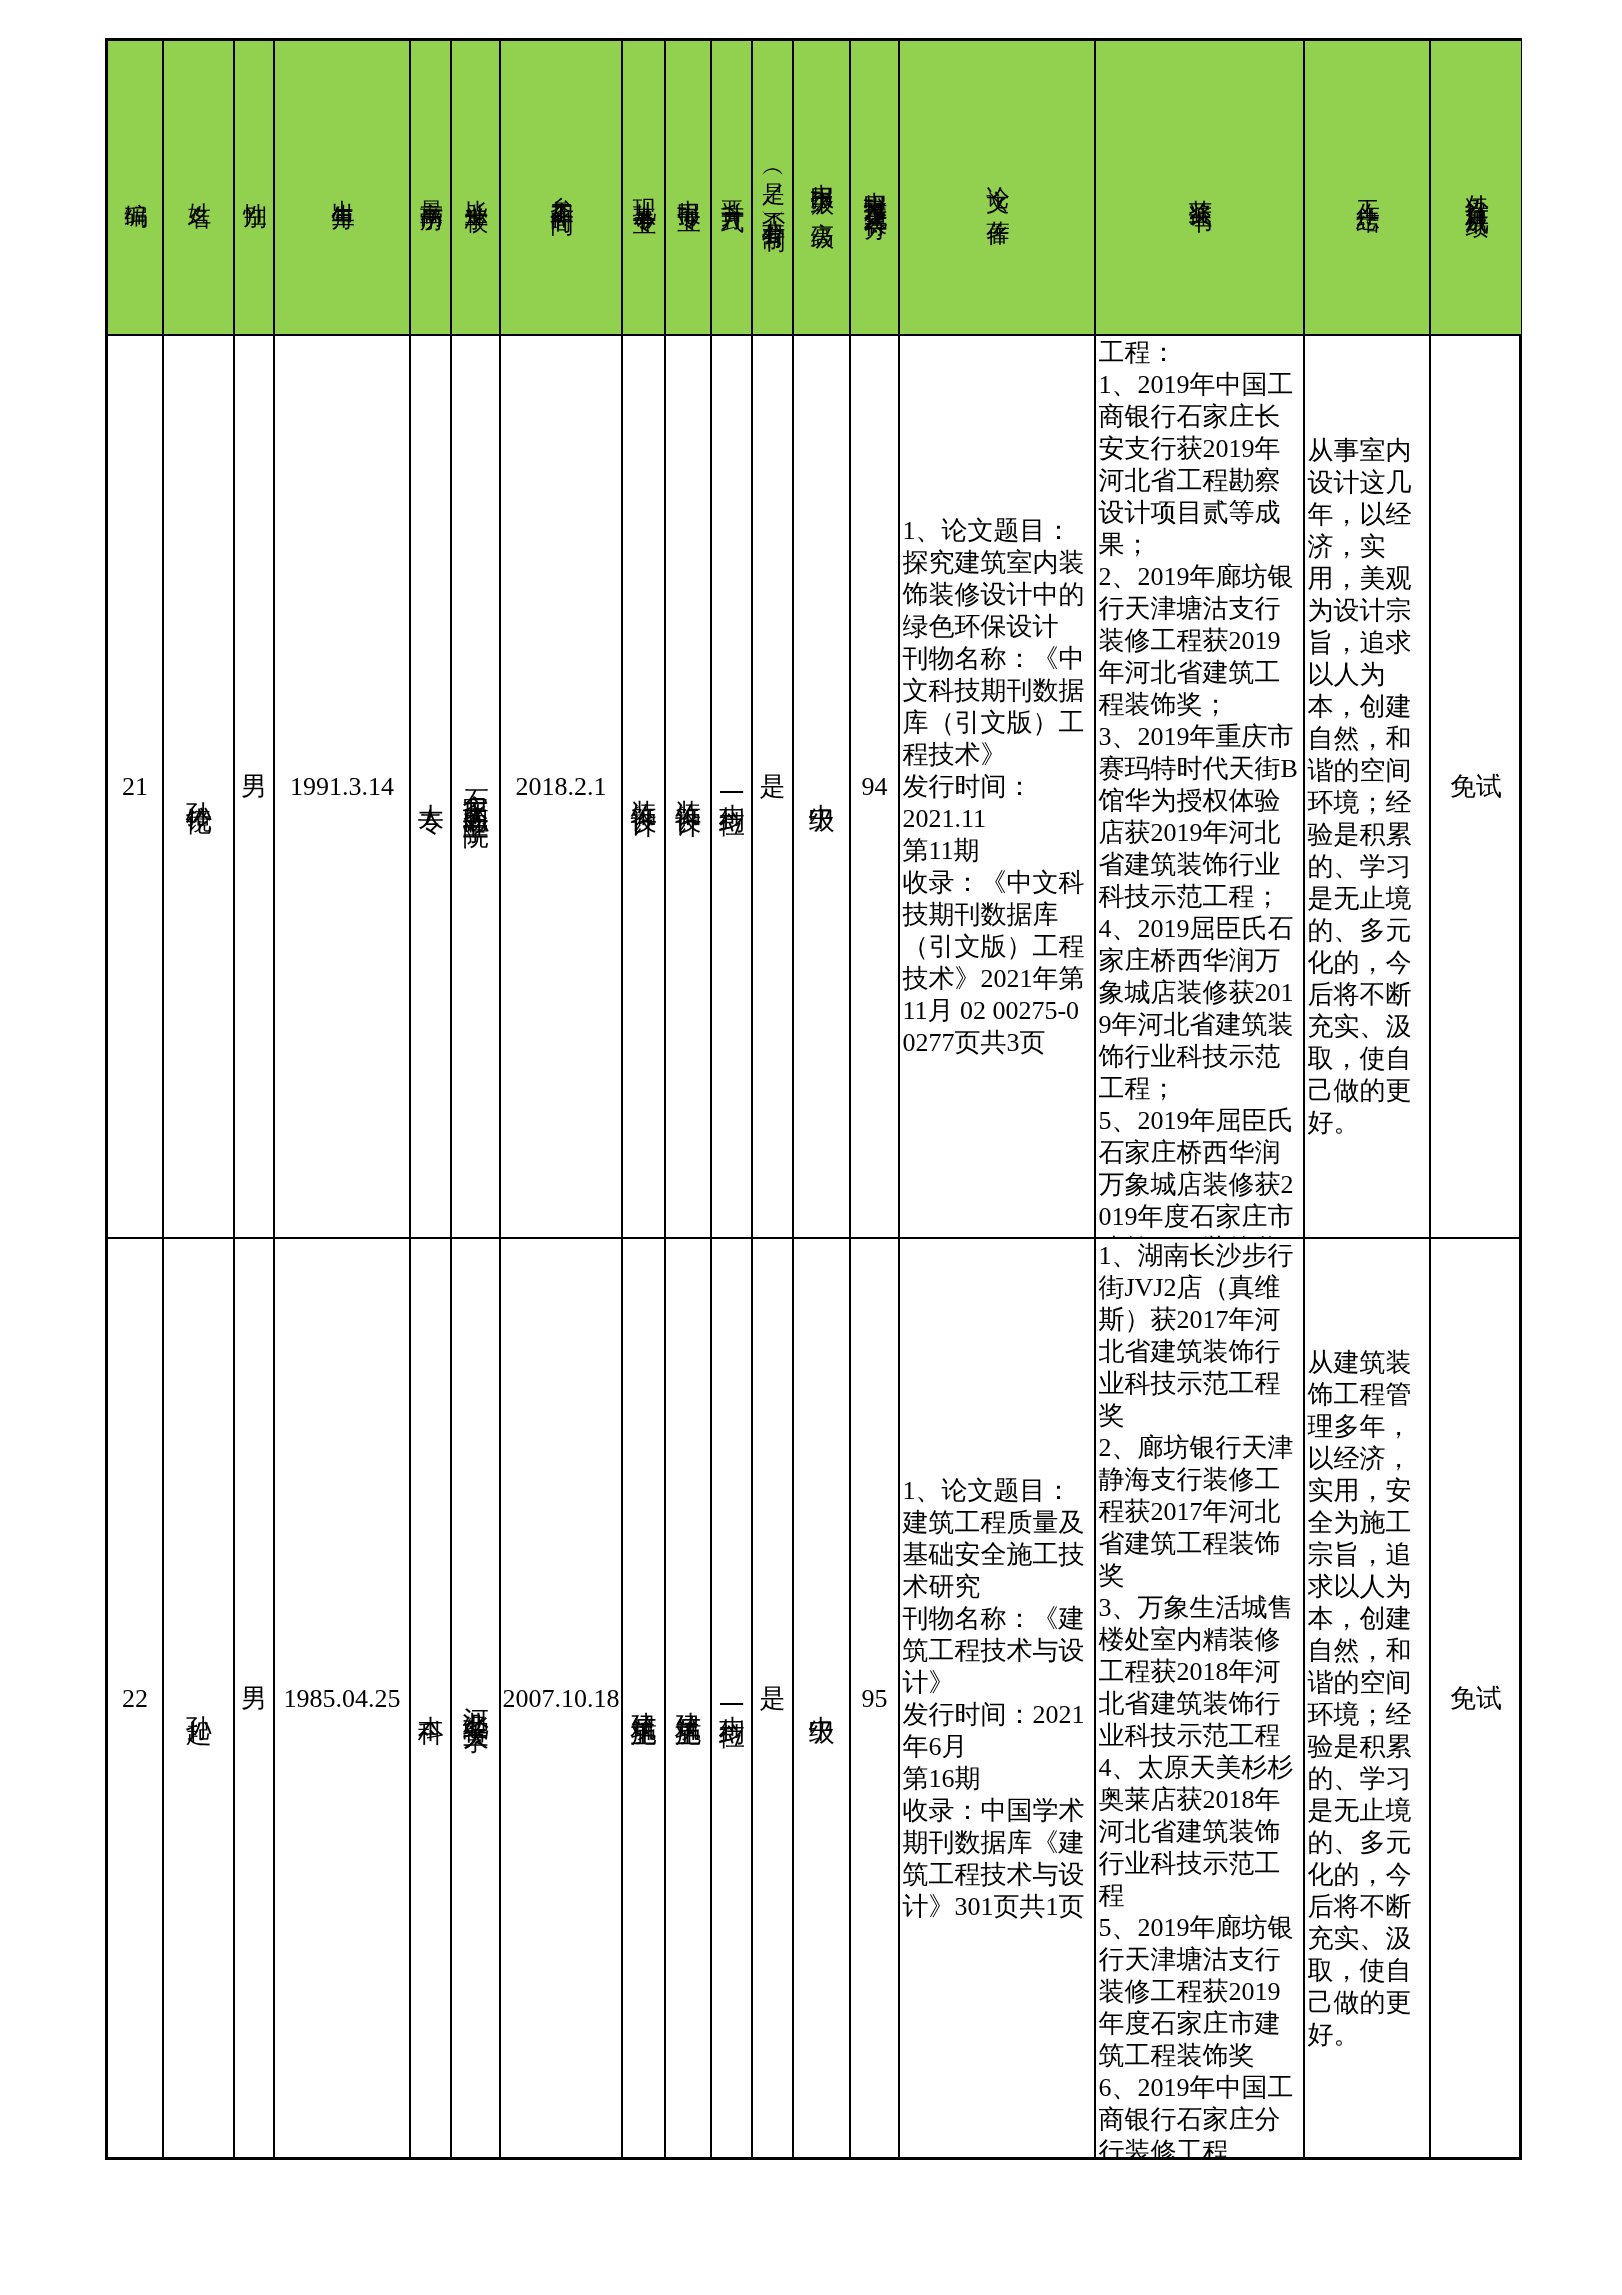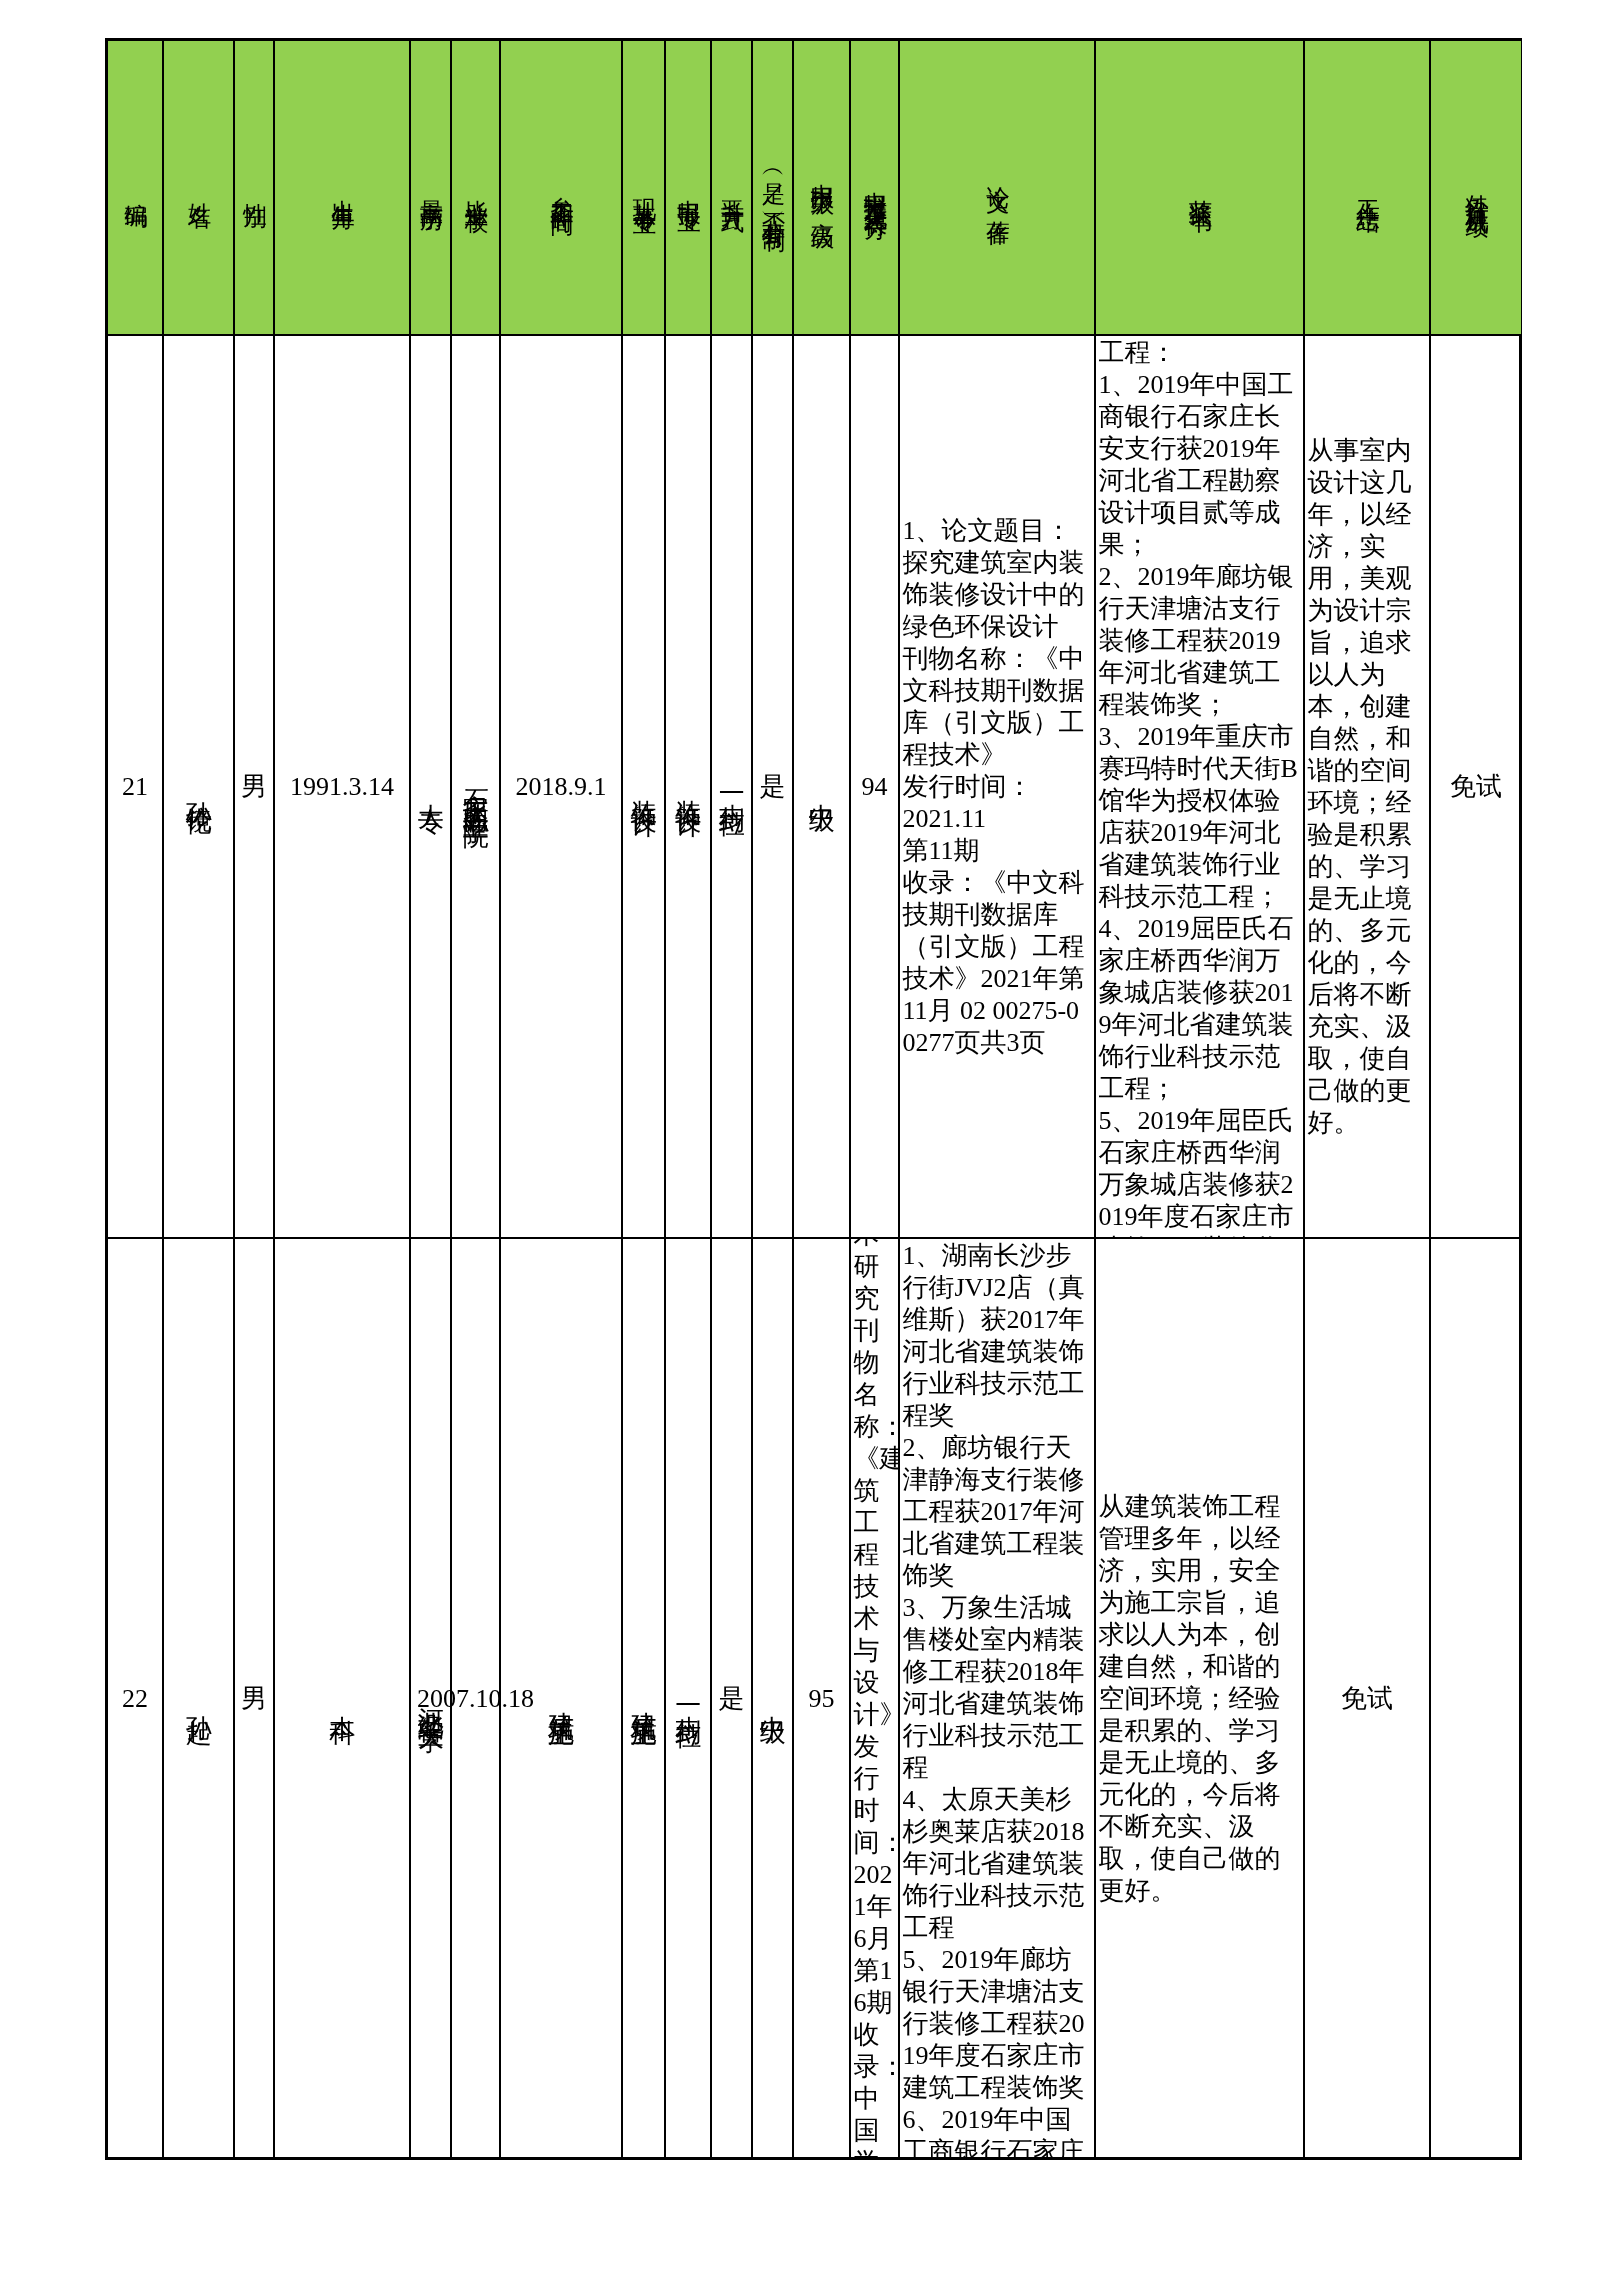--- a/index.html
+++ b/index.html
@@ -100,21 +100,21 @@
     <div class="cell c nowrap">
         <span>1991.3.14</span>
       </div>
     <div class="cell v">
         <span>大专</span>
       </div>
     <div class="cell v">
         <span>石家庄工商职业学院</span>
       </div>
     <div class="cell c nowrap ovf">
-        <span>2018.9.1</span>
+        <span>2018.2.1</span>
       </div>
     <div class="cell v">
         <span>装饰设计</span>
       </div>
     <div class="cell v">
         <span>装饰设计</span>
       </div>
     <div class="cell v">
         <span>一步到位</span>
       </div>
@@ -153,20 +153,23 @@
 
     <div class="cell c">
         <span>22</span>
       </div>
     <div class="cell v">
         <span>孙起</span>
       </div>
     <div class="cell c">
         <span>男</span>
       </div>
+    <div class="cell c nowrap">
+        <span>1985.04.25</span>
+      </div>
     <div class="cell v">
         <span>本科</span>
       </div>
     <div class="cell v">
         <span>河北经贸大学</span>
       </div>
     <div class="cell c nowrap ovf">
         <span>2007.10.18</span>
       </div>
     <div class="cell v">

